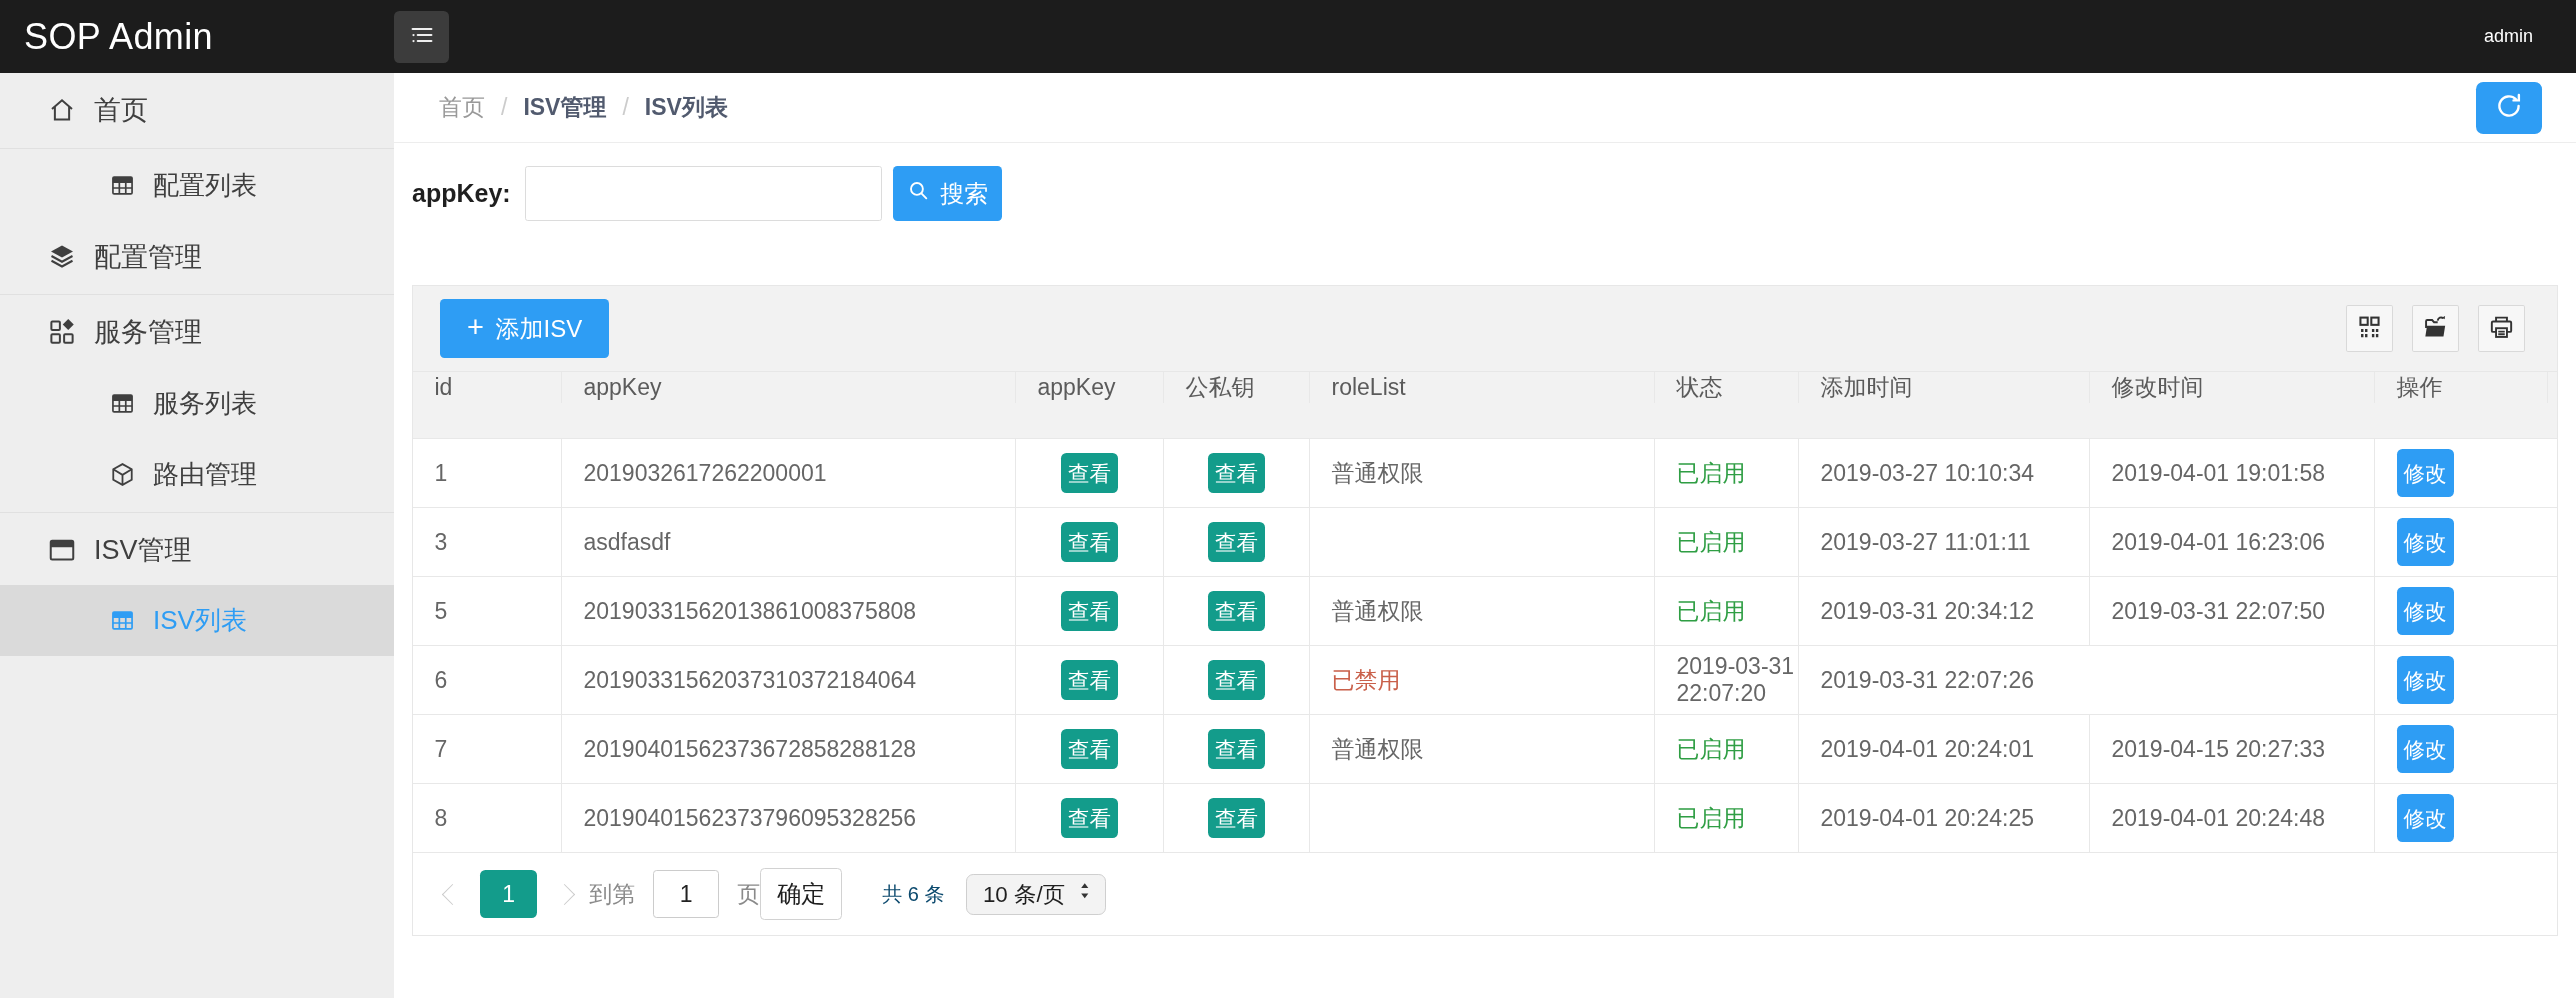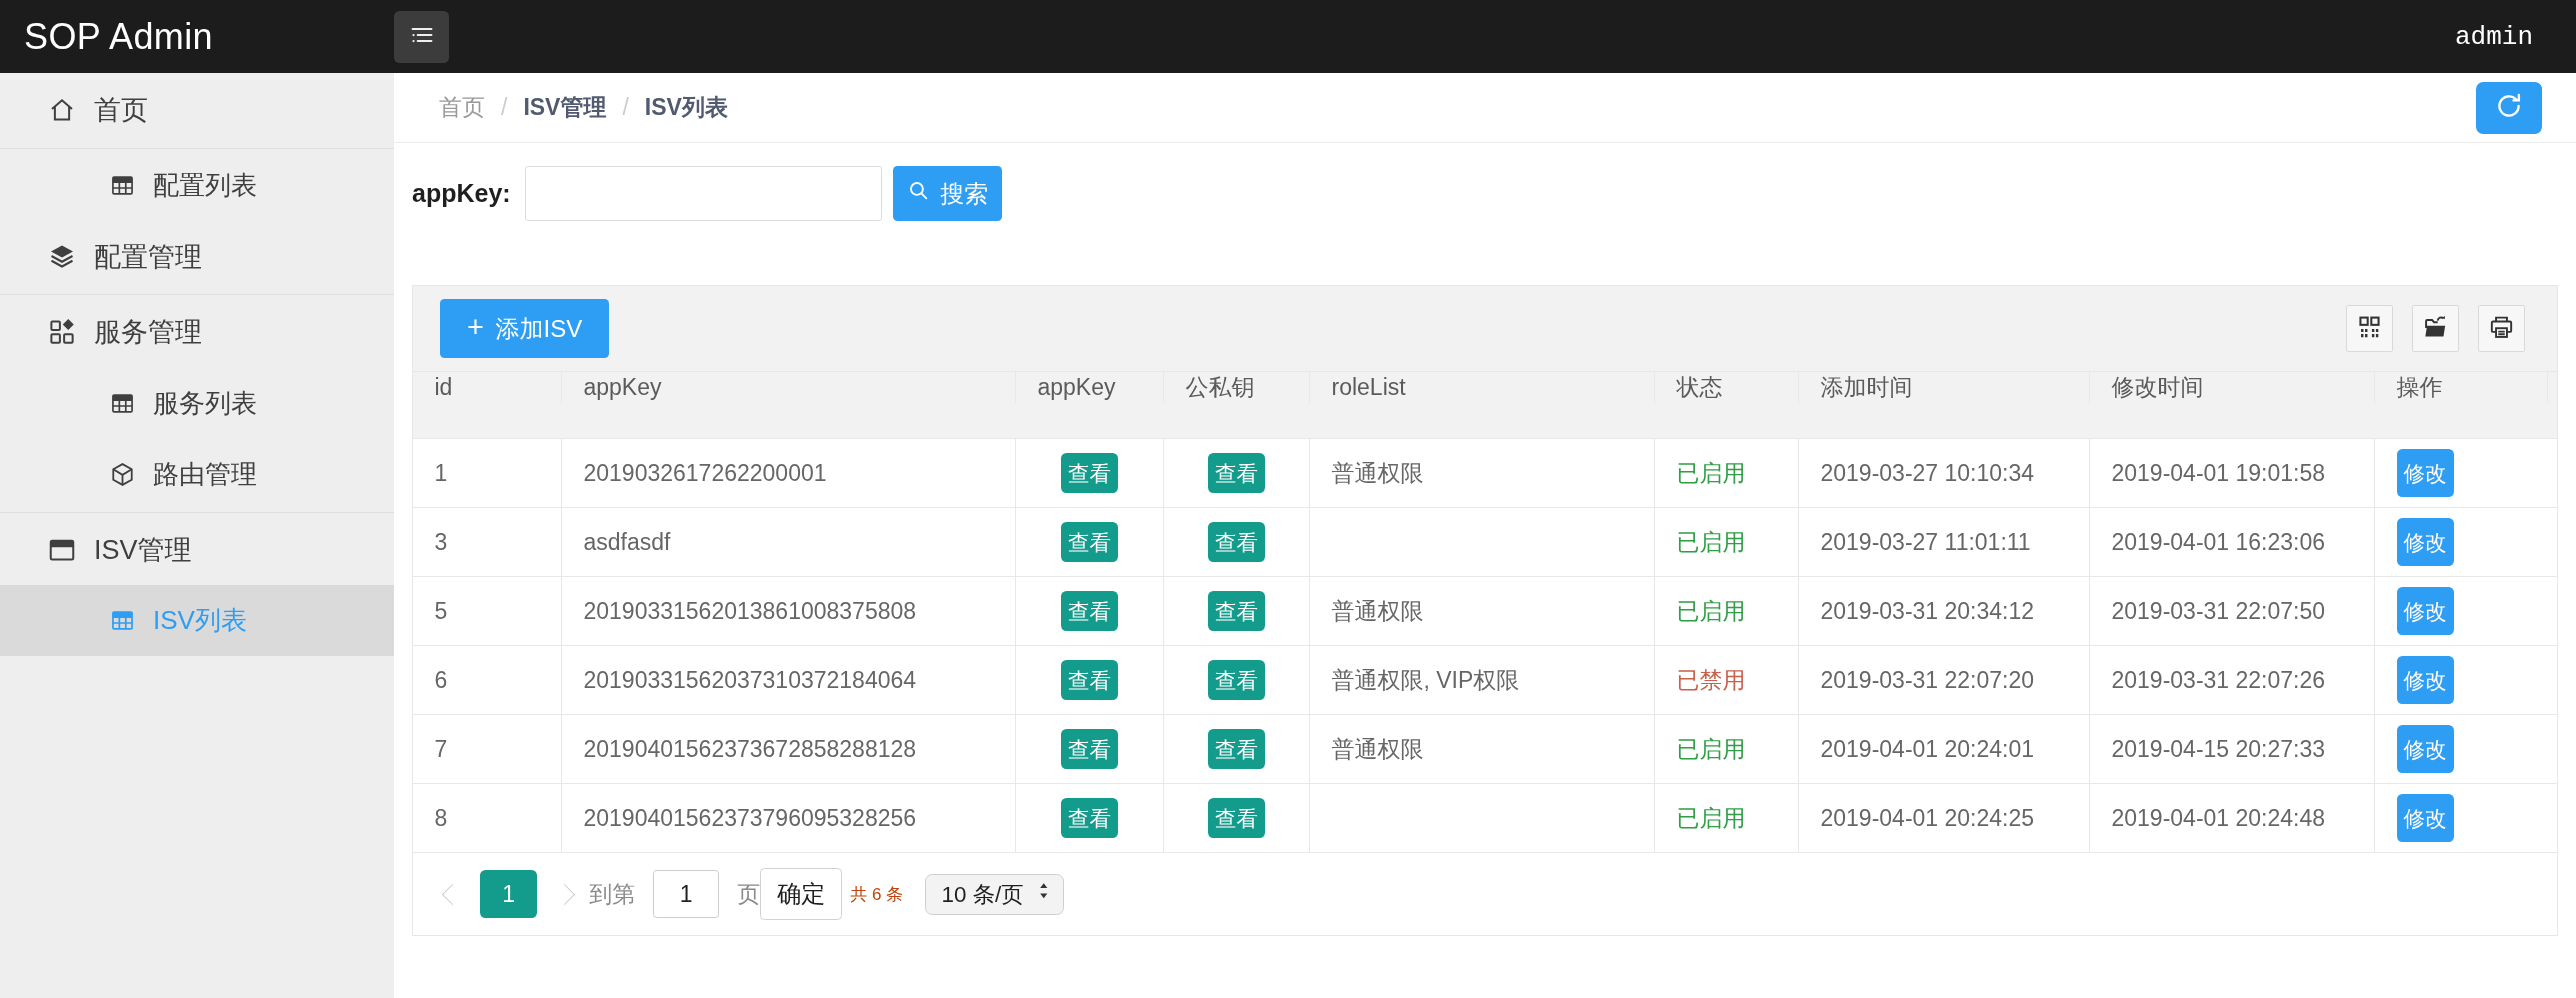--- a/index.html
+++ b/index.html
@@ -9,21 +9,21 @@
     background:#ffffff; overflow:hidden; position:relative;
     -webkit-font-smoothing:antialiased;
   }
   
   .topbar { position:absolute; left:0; top:0; width:2576px; height:73px;
     background:#1c1c1c; display:flex; align-items:center; color:#fff; z-index:5; }
   .logo { width:394px; padding-left:24px; font-size:36px; font-weight:500; letter-spacing:0.4px; }
   .hamburger { width:55px; height:52px; background:#3c3c3c; border-radius:5.4px;
     display:flex; align-items:center; justify-content:center; cursor:pointer; }
   .hamburger svg { width:30px; height:30px; color:#efefef; }
-  .topbar-user { margin-left:auto; padding-right:43px; font-size:26px;font-family:Liberation Mono, monospace; }
+  .topbar-user { margin-left:auto; padding-right:43px; font-size:18px; }
 
   
   .sidebar { position:absolute; left:0; top:73px; width:394px; bottom:0;
     background:#eeeeee; padding-top:1.8px; }
   .side-item { height:71px; display:flex; align-items:center; gap:17px;
     padding-left:47px; font-size:27px; color:#3f3f3f; cursor:pointer; }
   .side-item.child { padding-left:109px; font-size:26px; }
   .side-item.active { background:#dadada; color:#2e9df4; }
   .side-item .icn svg { width:30px; height:30px; display:block; }
   .side-item.child .icn svg { width:27px; height:27px; }
@@ -89,21 +89,21 @@
   .chev-right { transform:rotate(225deg); margin:0 5.4px 0 9px; }
   .pg-page { min-width:57px; height:48px; background:#139c8b; color:#fff; border:none;
     border-radius:5.4px; font-size:23px; margin:0 10.7px; cursor:pointer; font-family:inherit; }
   .pg-goto-label { color:#8a8a8a; margin-left:12px; }
   .pg-input { width:66px; height:48px; border:0.9px solid #ccc; border-radius:3.6px;
     text-align:center; font-size:23px; margin:0 18px; outline:none; font-family:inherit; color:#222; }
   .pg-unit { color:#8a8a8a; }
   .pg-confirm { width:82px; height:52px; border:0.9px solid #d2d2d2; border-radius:4.5px;
     background:#fff; font-size:24px; color:#1f1f1f; cursor:pointer;
     font-family:inherit; font-weight:500; }
-  .pg-total { margin-left:8px; color:#c2410c; font-size:17px; }
+  .pg-total { margin-left:40px; color:#0c4a6e; font-size:20px; }
   .pg-select { margin-left:21.5px; height:41px; background:#f3f3f3; border:0.9px solid #cfcfcf;
     border-radius:7.2px; display:flex; align-items:center; padding:0 9px 0 16px; gap:9px;
     font-size:22.4px; color:#1f1f1f; cursor:pointer; }
   .pg-select svg { width:21.5px; height:21.5px; color:#333; }
 </style>
 </head>
 <body>
 
 <div class="topbar">
   <div class="logo">SOP Admin</div>
@@ -342,21 +342,20 @@
         </div>
         <div class="trow">
           <div class="cell">6</div>
           <div class="cell">20190331562037310372184064</div>
           <div class="cell center">
             <button class="btn-view">查看</button>
           </div>
           <div class="cell center">
             <button class="btn-view">查看</button>
           </div>
-          <div class="cell">普通权限, VIP权限</div>
           <div class="cell">
             <span class="st-disabled">已禁用</span>
           </div>
           <div class="cell">2019-03-31 22:07:20</div>
           <div class="cell">2019-03-31 22:07:26</div>
           <div class="cell op">
             <button class="btn-edit">修改</button>
           </div>
         </div>
         <div class="trow">

